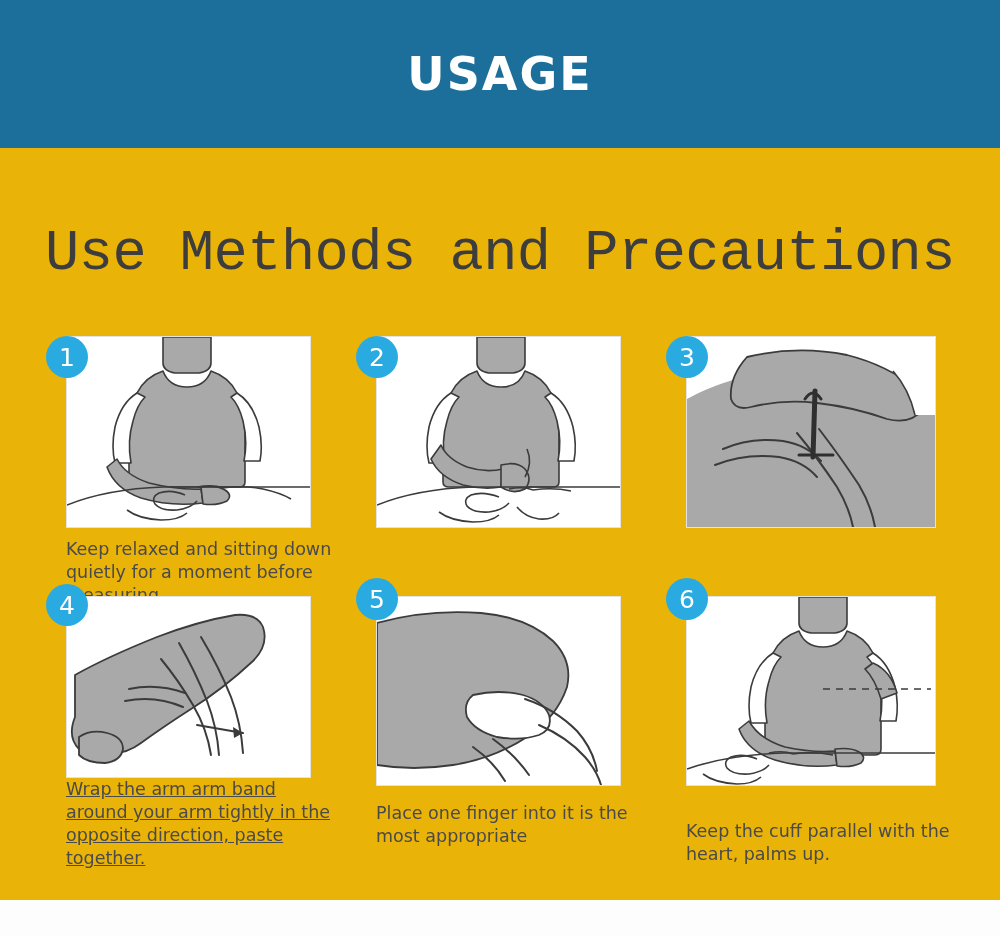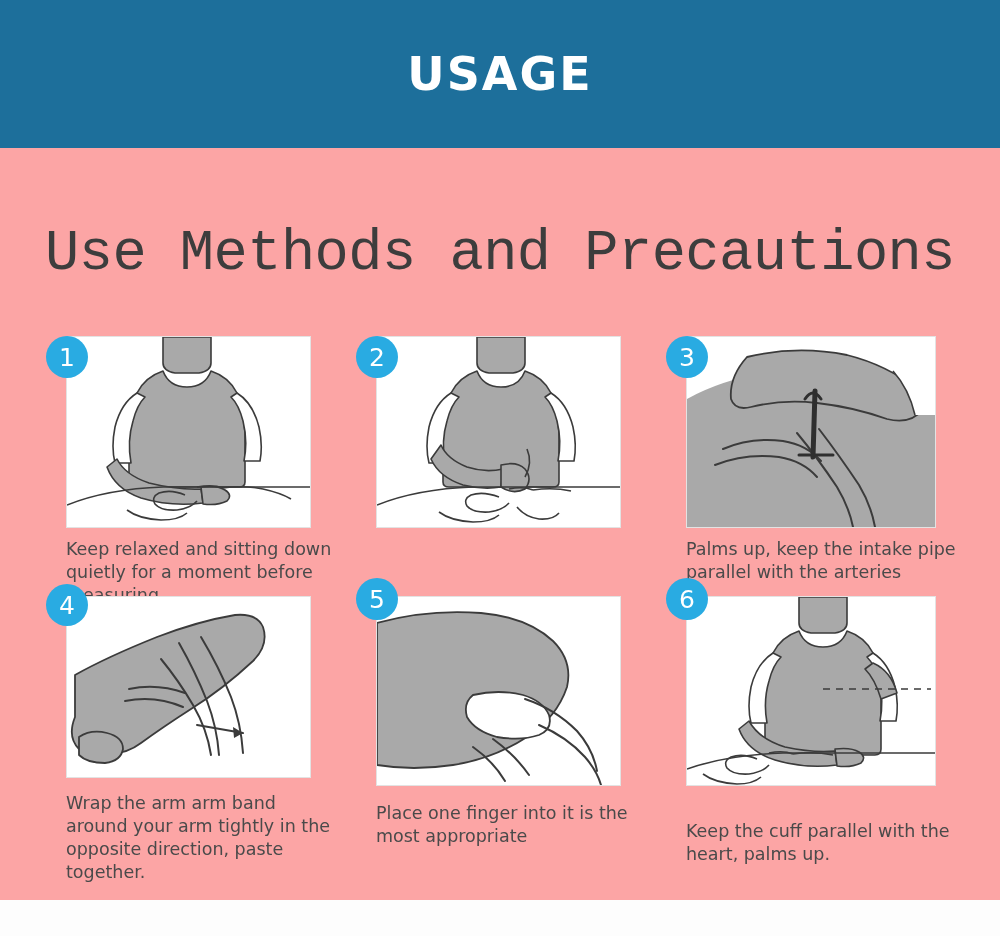--- a/index.html
+++ b/index.html
@@ -10,21 +10,21 @@
     width: 1000px;
     height: 936px;
     background: #ffffff;
     font-family: "DejaVu Sans", sans-serif;
     overflow: hidden;
   }
   .page {
     position: relative;
     width: 1000px;
     height: 936px;
-    background: #fca5a5;
+    background: #eab308;
   }
 
   
   .header {
     position: absolute;
     left: 0;
     top: 0;
     width: 1000px;
     height: 148px;
     background: #1d6f9b;
@@ -216,21 +216,20 @@
           </g>
           <g fill="none" stroke="#2f2f2f" stroke-width="3" stroke-linecap="round">
             <path d="M112 118 L146 118"></path>
             <path d="M118 62 Q126 50 134 62"></path>
           </g>
 
           <path d="M206 34 Q222 52 228 78 L248 78 L248 38 Z" fill="#ffffff" stroke="none"></path>
           <path d="M206 34 Q222 52 228 78" fill="none" stroke="#3b3b3b" stroke-width="1.6"></path>
         </svg>
       </div>
-      <div class="caption">Palms up, keep the intake pipe parallel with the arteries</div>
     </div>
 
     <div class="step row2">
       <div class="badge" style="top:-8px;">4</div>
       <div class="figure" style="height:180px;">
         <svg viewBox="0 0 243 180" width="243" height="180" aria-hidden="true">
 
           <g fill="#a9a9a9" stroke="#3b3b3b" stroke-width="1.8" stroke-linejoin="round" stroke-linecap="round">
             <path d="M8 78 Q40 60 90 40 Q132 24 168 18 Q190 16 196 30 Q202 48 186 64 Q156 92 124 112 Q96 130 74 146 Q58 158 40 156 L12 152 Q0 140 8 120 Z"></path>
 
@@ -244,21 +243,21 @@
             <path d="M62 92 Q90 86 118 96"></path>
             <path d="M58 104 Q88 98 116 110"></path>
           </g>
 
           <g fill="none" stroke="#3b3b3b" stroke-width="2" stroke-linecap="round">
             <path d="M130 128 L176 136"></path>
           </g>
           <path d="M176 136 L166 130 L167 141 Z" fill="#3b3b3b" stroke="none"></path>
         </svg>
       </div>
-      <div class="caption" style="margin-top:14px;">Wrap the arm arm band around your arm tightly in the opposite direction, paste together.</div>
+      <div class="caption" style="margin-top:0;text-decoration:underline;">Wrap the arm arm band around your arm tightly in the opposite direction, paste together.</div>
     </div>
 
     <div class="step row2">
       <div class="badge" style="top:-14px;">5</div>
       <div class="figure" style="height:188px;">
         <svg viewBox="0 0 243 188" width="243" height="188" aria-hidden="true">
 
           <g fill="#a9a9a9" stroke="#3b3b3b" stroke-width="1.8" stroke-linejoin="round" stroke-linecap="round">
             <path d="M0 26 Q50 12 104 16 Q150 20 176 44 Q196 64 190 90 Q180 120 150 140 Q116 162 76 168 Q36 174 0 168 Z"></path>
           </g>

